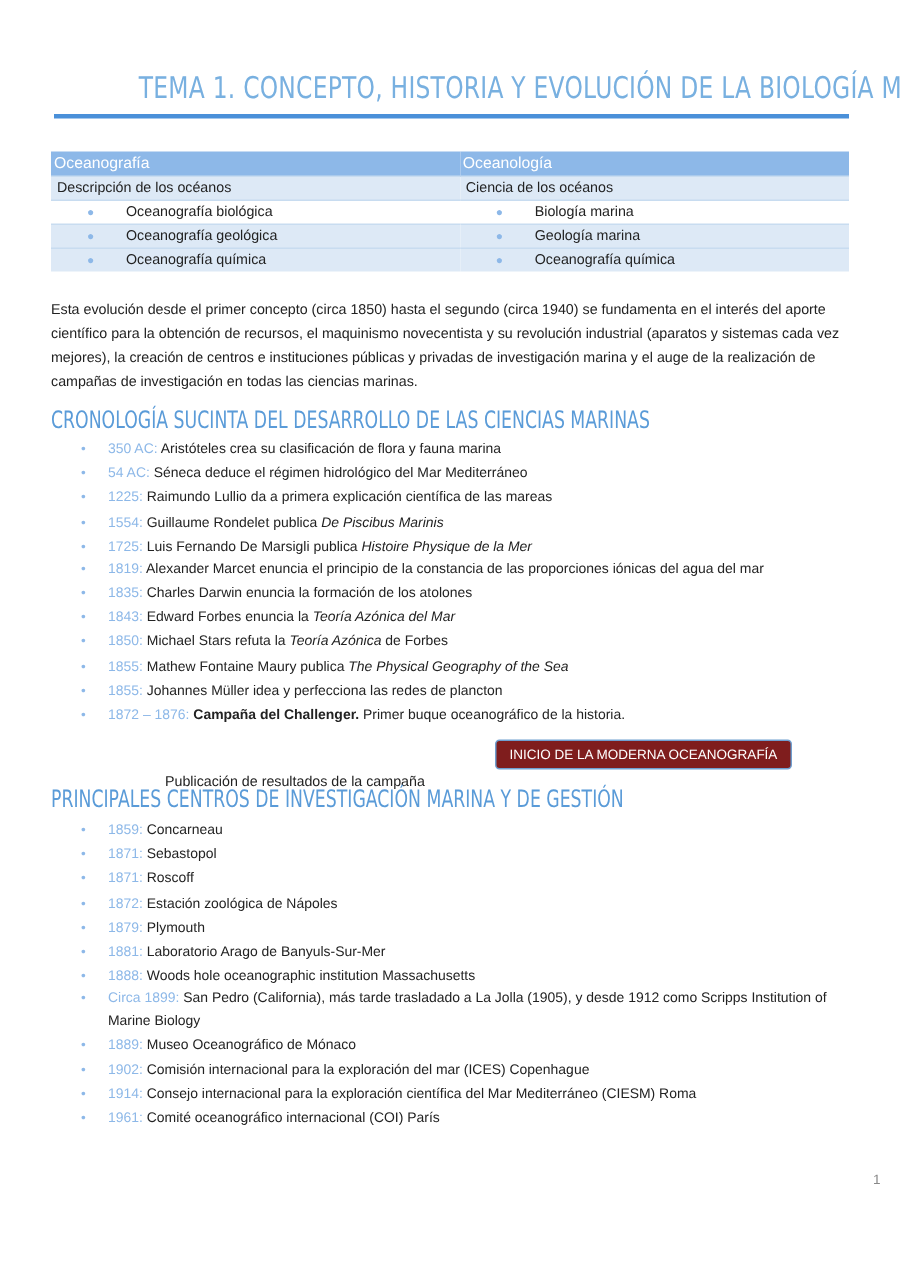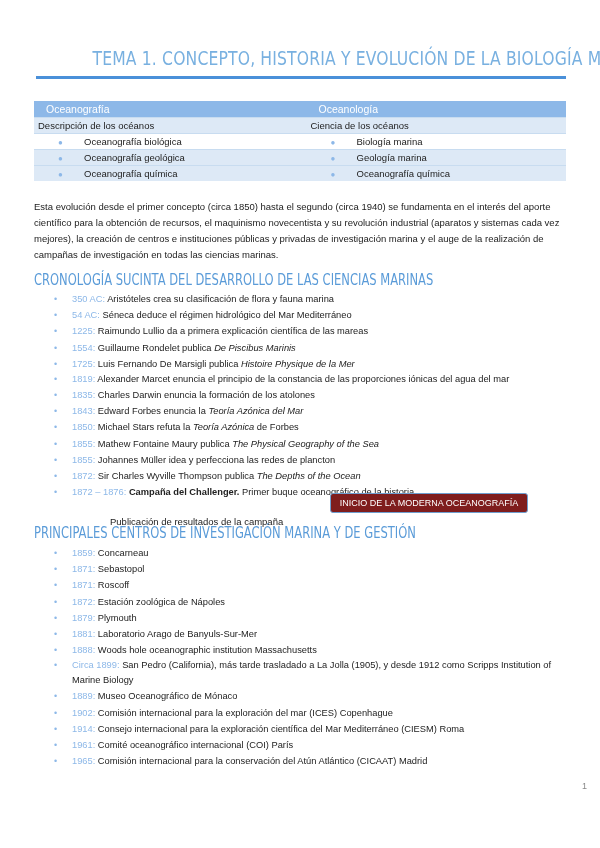--- a/index.html
+++ b/index.html
@@ -4,21 +4,21 @@
 <style>
   html, body { margin:0; padding:0; background:#fff; }
   body { width:600px; height:848px; position:relative; overflow:hidden;
     font-family:"Liberation Sans", sans-serif; color:#222; }
   .page { position:absolute; left:34px; top:0; width:532px; }
   .title { position:absolute; top:46px; left:0; width:532px; text-align:center;
     font-family:"DejaVu Sans", sans-serif; font-size:20px; color:#78b0e0;
     letter-spacing:0.2px; transform:scaleX(0.78); transform-origin:center; white-space:nowrap;}
   .title-rule { position:absolute; top:76px; left:2px; width:530px; height:3px; background:#4a90d9; }
   table.oc { position:absolute; top:101px; left:0; width:532px; border-collapse:collapse; font-size:9.5px; }
-  table.oc th { background:#8db8e8; color:#fff; font-weight:normal; text-align:left; padding:1px 12px; font-size:10.5px; height:14px;}
+  table.oc th { background:#8db8e8; color:#fff; font-weight:normal; text-align:left; padding:1px 2px; font-size:10.5px; height:14px;}
   table.oc td { padding:1px 4px; height:13px; border-top:1px solid #c8dcf0; }
   table.oc tr.alt td { background:#dde9f6; }
   table.oc td.item { padding-left:24px; }
   .bul { color:#8db8e8; display:inline-block; width:26px; font-size:8px; }
   .para { position:absolute; top:199px; left:0; width:540px; font-size:9.5px; line-height:16px; }
   .h2 { position:absolute; left:0; font-family:"DejaVu Sans", sans-serif; font-size:16px; color:#5a9bd8;
     transform:scaleX(0.72); transform-origin:left; white-space:nowrap; }
   ul.list { position:absolute; left:20px; margin:0; padding:0; list-style:none; font-size:9.3px; width:520px; }
   ul.list li { height:16.2px; line-height:16px; position:relative; padding-left:18px; white-space:nowrap; }
   ul.list li.wrap { height:auto; white-space:normal; line-height:15px; }
@@ -69,38 +69,36 @@
       <li><span class="yr">54 AC:</span> Séneca deduce el régimen hidrológico del Mar Mediterráneo</li>
       <li><span class="yr">1225:</span> Raimundo Lullio da a primera explicación científica de las mareas</li>
       <li><span class="yr">1554:</span> Guillaume Rondelet publica <i>De Piscibus Marinis</i></li>
       <li><span class="yr">1725:</span> Luis Fernando De Marsigli publica <i>Histoire Physique de la Mer</i></li>
       <li class="wrap"><span class="yr">1819:</span> Alexander Marcet enuncia el principio de la constancia de las proporciones iónicas del agua del mar</li>
       <li><span class="yr">1835:</span> Charles Darwin enuncia la formación de los atolones</li>
       <li><span class="yr">1843:</span> Edward Forbes enuncia la <i>Teoría Azónica del Mar</i></li>
       <li><span class="yr">1850:</span> Michael Stars refuta la <i>Teoría Azónica</i> de Forbes</li>
       <li><span class="yr">1855:</span> Mathew Fontaine Maury publica <i>The Physical Geography of the Sea</i></li>
       <li><span class="yr">1855:</span> Johannes Müller idea y perfecciona las redes de plancton</li>
-      <li><span class="yr">1872:</span> Sir Charles Wyville Thompson publica <i>The Depths of the Ocean</i></li>
       <li><span class="yr">1872 – 1876:</span><b> Campaña del Challenger.</b> Primer buque oceanográfico de la historia.</li>
     </ul>
 
   <div class="pub">Publicación de resultados de la campaña</div>
   <div class="badge">INICIO DE LA MODERNA OCEANOGRAFÍA</div>
 
   <div class="h2" style="top:523px;">PRINCIPALES CENTROS DE INVESTIGACIÓN MARINA Y DE GESTIÓN</div>
   <ul class="list" id="list2" style="top:545px;">
       <li><span class="yr">1859:</span> Concarneau</li>
       <li><span class="yr">1871:</span> Sebastopol</li>
       <li><span class="yr">1871:</span> Roscoff</li>
       <li><span class="yr">1872:</span> Estación zoológica de Nápoles</li>
       <li><span class="yr">1879:</span> Plymouth</li>
       <li><span class="yr">1881:</span> Laboratorio Arago de Banyuls-Sur-Mer</li>
       <li><span class="yr">1888:</span> Woods hole oceanographic institution Massachusetts</li>
       <li class="wrap"><span class="yr">Circa 1899:</span> San Pedro (California), más tarde trasladado a La Jolla (1905), y desde 1912 como Scripps Institution of Marine Biology</li>
       <li><span class="yr">1889:</span> Museo Oceanográfico de Mónaco</li>
       <li><span class="yr">1902:</span> Comisión internacional para la exploración del mar (ICES) Copenhague</li>
       <li><span class="yr">1914:</span> Consejo internacional para la exploración científica del Mar Mediterráneo (CIESM) Roma</li>
       <li><span class="yr">1961:</span> Comité oceanográfico internacional (COI) París</li>
-      <li><span class="yr">1965:</span> Comisión internacional para la conservación del Atún Atlántico (CICAAT) Madrid</li>
     </ul>
 
   <div class="pnum">1</div>
 </div>
 
 </body></html>

